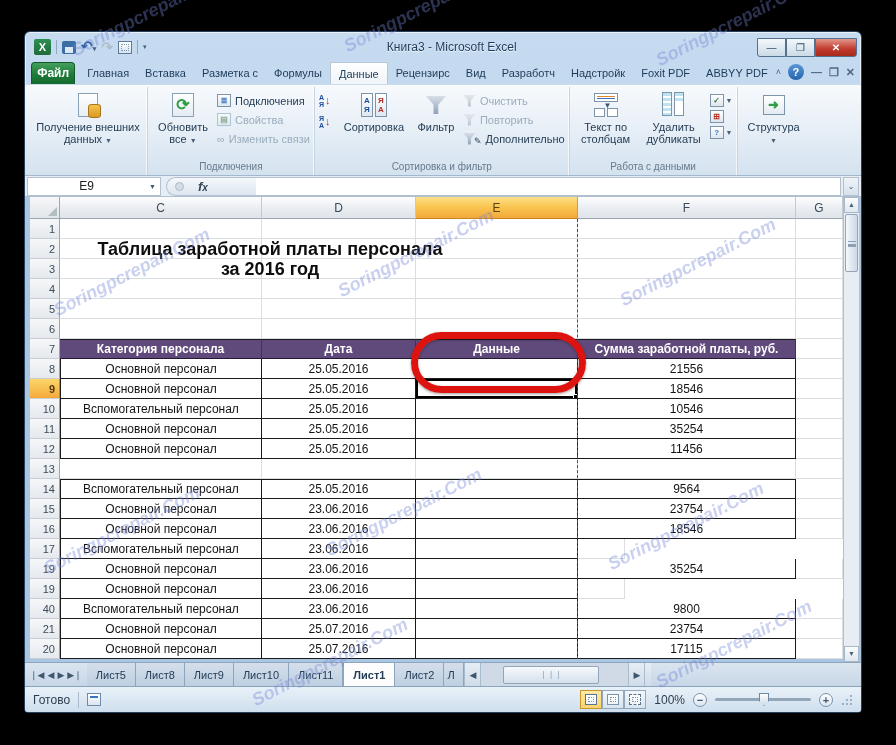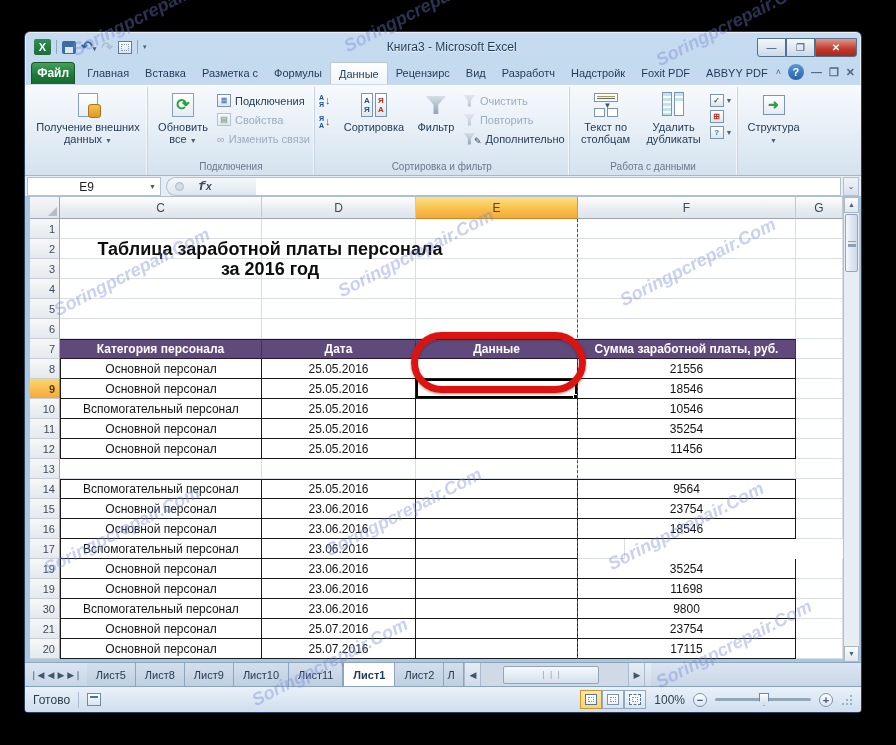--- a/index.html
+++ b/index.html
@@ -99,29 +99,29 @@
   .i-dup .c2 { right:3px; }
   .i-dup .c2::before { content:""; position:absolute; left:0; right:0; top:0; height:8px;
     background:repeating-linear-gradient(#bfe3ef 0 3px,#fff 3px 5px); }
   .minirow { display:flex; align-items:center; gap:2px; height:14px; }
   .mini-ic { width:14px; height:13px; border:1px solid #7d94aa; background:linear-gradient(#fff,#dde6ee);
     font-size:8px; text-align:center; line-height:12px; color:#2f6b35; font-weight:bold; }
   .i-outline { width:22px; height:20px; border:1px solid #7d94aa; background:linear-gradient(#fff,#e4ebf2);
     display:flex; align-items:center; justify-content:center; color:#2f9e44; font-size:13px; font-weight:bold; }
 
   
-  .fbar { height:21px; display:flex; background:#e6edf4; border-bottom:1px solid #aebfd0; padding:1px 2px; }
+  .fbar { height:21px; display:flex; align-items:center; background:#e6edf4; border-bottom:1px solid #aebfd0; padding:1px 2px; }
   .namebox { width:134px; height:19px; background:#fff; border:1px solid #b2c0cf; display:flex; align-items:center; }
   .namebox .txt { flex:1; text-align:center; font-size:12px; color:#222; }
   .nb-drop { width:15px; height:100%; font-size:7px; color:#43596e; display:flex; align-items:center; justify-content:center; }
   .fx-pill { width:90px; height:19px; margin-left:5px; background:linear-gradient(#f4f8fb,#dde6ef);
     border:1px solid #b2c0cf; border-right:none; border-radius:10px 0 0 10px; display:flex; align-items:center;
     padding:0 8px; gap:14px; }
   .fx-circle { width:9px; height:9px; border-radius:50%; background:#d4dde6; border:1px solid #adbac6; }
-  .fx { font-family:Liberation Mono, monospace; font-style:italic; font-size:13px; color:#37485a; font-weight:bold; }
+  .fx { font-family:Liberation Sans, sans-serif; font-style:italic; font-size:13px; color:#37485a; font-weight:bold; }
   .finput { flex:1; height:19px; background:#fff; border:1px solid #b2c0cf; border-left:none; }
   .fexpand { width:16px; height:19px; margin-left:2px; font-size:8px; color:#43596e; text-align:center; line-height:18px;
     background:linear-gradient(#eef3f8,#d8e2ec); border:1px solid #b2c0cf; }
 
   
   .gridzone { flex:1; display:flex; padding:0 0 0 5px; background:#a9c7e2; overflow:hidden; }
   .sheetcol { display:flex; flex-direction:column; }
   .colhdr { display:flex; height:22px; }
   .corner { width:30px; background:linear-gradient(#f6f7f9,#e2e6ea); border-right:1px solid #9aa6b1;
     border-bottom:1px solid #9aa6b1; position:relative; }
@@ -583,25 +583,24 @@
               <div class="cell wD tb">23.06.2016</div>
               <div class="cell wE tb"></div>
               <div class="cell wF tb">35254</div>
               <div class="cell wG"></div>
             </div>
             <div class="row">
               <div class="gut">19</div>
               <div class="cell wC tb tb-left">Основной персонал</div>
               <div class="cell wD tb">23.06.2016</div>
               <div class="cell wE tb"></div>
-              <div class="cell wF tb">11698</div>
-              <div class="cell wG"></div>
-            </div>
-            <div class="row">
-              <div class="gut">30</div>
+              <div class="cell wG"></div>
+            </div>
+            <div class="row">
+              <div class="gut">40</div>
               <div class="cell wC tb tb-left">Вспомогательный персонал</div>
               <div class="cell wD tb">23.06.2016</div>
               <div class="cell wE tb"></div>
               <div class="cell wF tb">9800</div>
               <div class="cell wG"></div>
             </div>
             <div class="row">
               <div class="gut">21</div>
               <div class="cell wC tb tb-left">Основной персонал</div>
               <div class="cell wD tb">25.07.2016</div>

